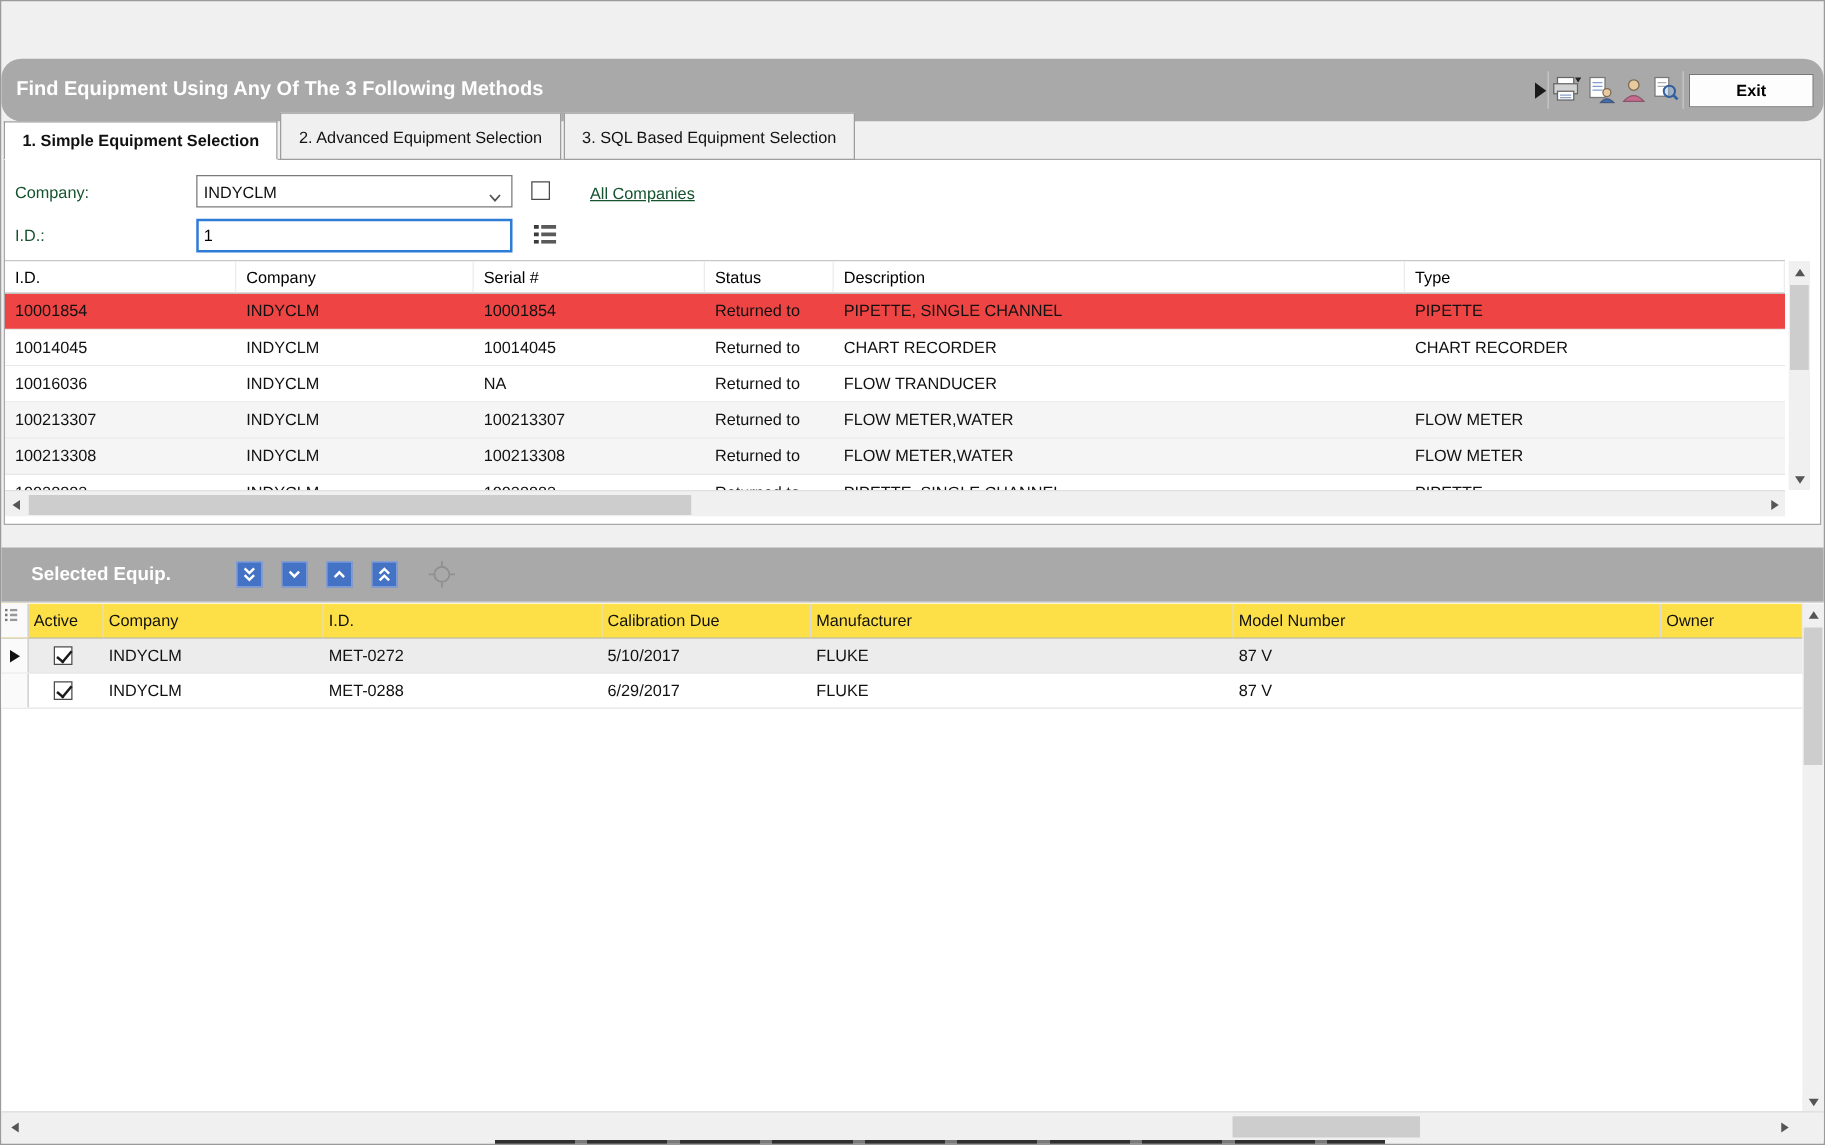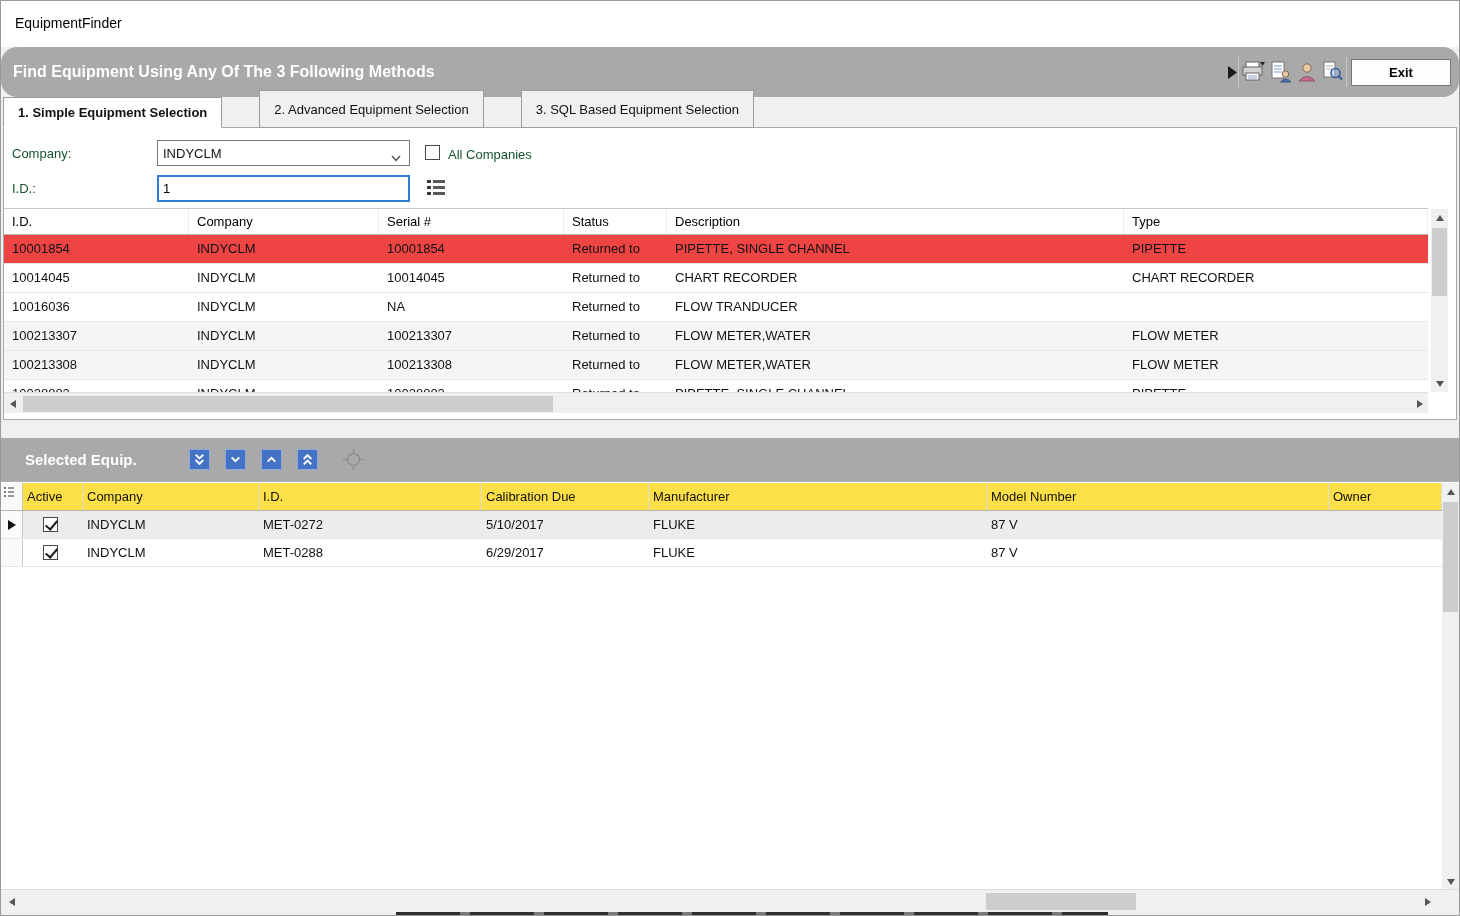--- a/index.html
+++ b/index.html
@@ -22,41 +22,41 @@
   .header-title { color:#fff; font-weight:bold; font-size:16px; padding-left:12px; flex:0 0 auto; }
   .toolbar { margin-left:auto; display:flex; align-items:center; gap:0; padding-right:8px; }
   .tb-arrow { display:flex; align-items:center; cursor:pointer; }
   .tb-sep { width:1px; height:30px; background:#c9c9c9; }
   .tb-btn { background:transparent; border:none; padding:2px; cursor:pointer; display:flex; align-items:center; }
   .exit-btn { width:100px; height:27px; background:#fdfdfd; border:1px solid #767676;
               font-family:"Liberation Sans",sans-serif; font-size:13px; font-weight:bold; color:#000;
               cursor:pointer; margin-left:4px; }
 
   
-  .tabs { position:absolute; left:2px; top:96px; height:31px; display:flex; align-items:flex-end; z-index:5;gap:35px; }
+  .tabs { position:absolute; left:2px; top:96px; height:31px; display:flex; align-items:flex-end; z-index:5; }
   .tab { height:38px; background:#f0f0f0; border:1px solid #9d9d9d; margin-right:2px;
          display:flex; align-items:center; padding:0 14px; cursor:pointer; font-size:13px; }
   .tab.active { height:31px; background:#fff; border-bottom:1px solid #fff; font-weight:bold; }
 
   
   .tabpanel { position:absolute; left:2px; top:126px; width:1454px; height:293px;
               background:#fff; border:1px solid #a8a8a8; }
   .lbl { position:absolute; font-size:13px; color:#14532d; }
   .company-lbl { left:8px; top:18px; }
   .id-lbl { left:8px; top:53px; }
   .combo { position:absolute; left:153px; top:12px; width:253px; height:26px; background:#fff;
            border:1px solid #7a7a7a; cursor:pointer; display:flex; align-items:center; }
   .combo-val { padding-left:5px; font-size:13px; }
   .combo-chev { position:absolute; right:8px; top:9px; }
   .checkbox { display:inline-block; width:15px; height:15px; background:#fff; border:1px solid #4a4a4a;
               position:relative; cursor:pointer; }
   .checkbox.checked::after { content:""; position:absolute; left:4px; top:0px; width:5px; height:10px;
               border:solid #1a1a1a; border-width:0 2px 2px 0; transform:rotate(40deg); }
   .all-co-cb { position:absolute; left:421px; top:17px; }
-  .all-co-lbl { left:444px; top:19px; }
+  .all-co-lbl { left:468px; top:19px;text-decoration:underline; }
   .id-input { position:absolute; left:153px; top:47px; width:253px; height:27px;
               border:2px solid #2f7cd6; font-family:"Liberation Sans",sans-serif; font-size:13px;
               padding-left:4px; outline:none; }
   .id-list-btn { position:absolute; left:421px; top:50px; background:transparent; border:none;
                  padding:2px; cursor:pointer; }
 
   
   .g1header { position:absolute; left:0; top:80px; width:1424px; height:27px; display:flex;
               border-top:1px solid #c8c8c8; border-bottom:1px solid #b5b5b5; background:#fff; }
   .g1hcell { line-height:25px; padding-left:8px; font-size:13px; color:#000; white-space:nowrap;
@@ -116,23 +116,20 @@
   .bot-hscroll { left:0; top:888px; width:1460px; height:24px; border-top:1px solid #dcdcdc; }
 
   .bottom-strip { position:absolute; left:395px; top:911px; width:712px; height:5px;
                   background:repeating-linear-gradient(90deg,#2f2f2f 0 64px,#7a7a7a 64px 74px); }
 </style>
 </head>
 <body>
 
 <div class="window">
 
-  <div class="titlebar">
-    <span class="title-text">EquipmentFinder</span>
-  </div>
 
   <div class="headerbar">
     <span class="header-title">Find Equipment Using Any Of The 3 Following Methods</span>
     <div class="toolbar">
       <span class="tb-arrow">
         <svg width="11" height="15" viewBox="0 0 11 15">
             <polygon points="1,1 10,7.5 1,14" fill="#1a1a1a"></polygon>
           </svg>
       </span>
       <span class="tb-sep"></span>

